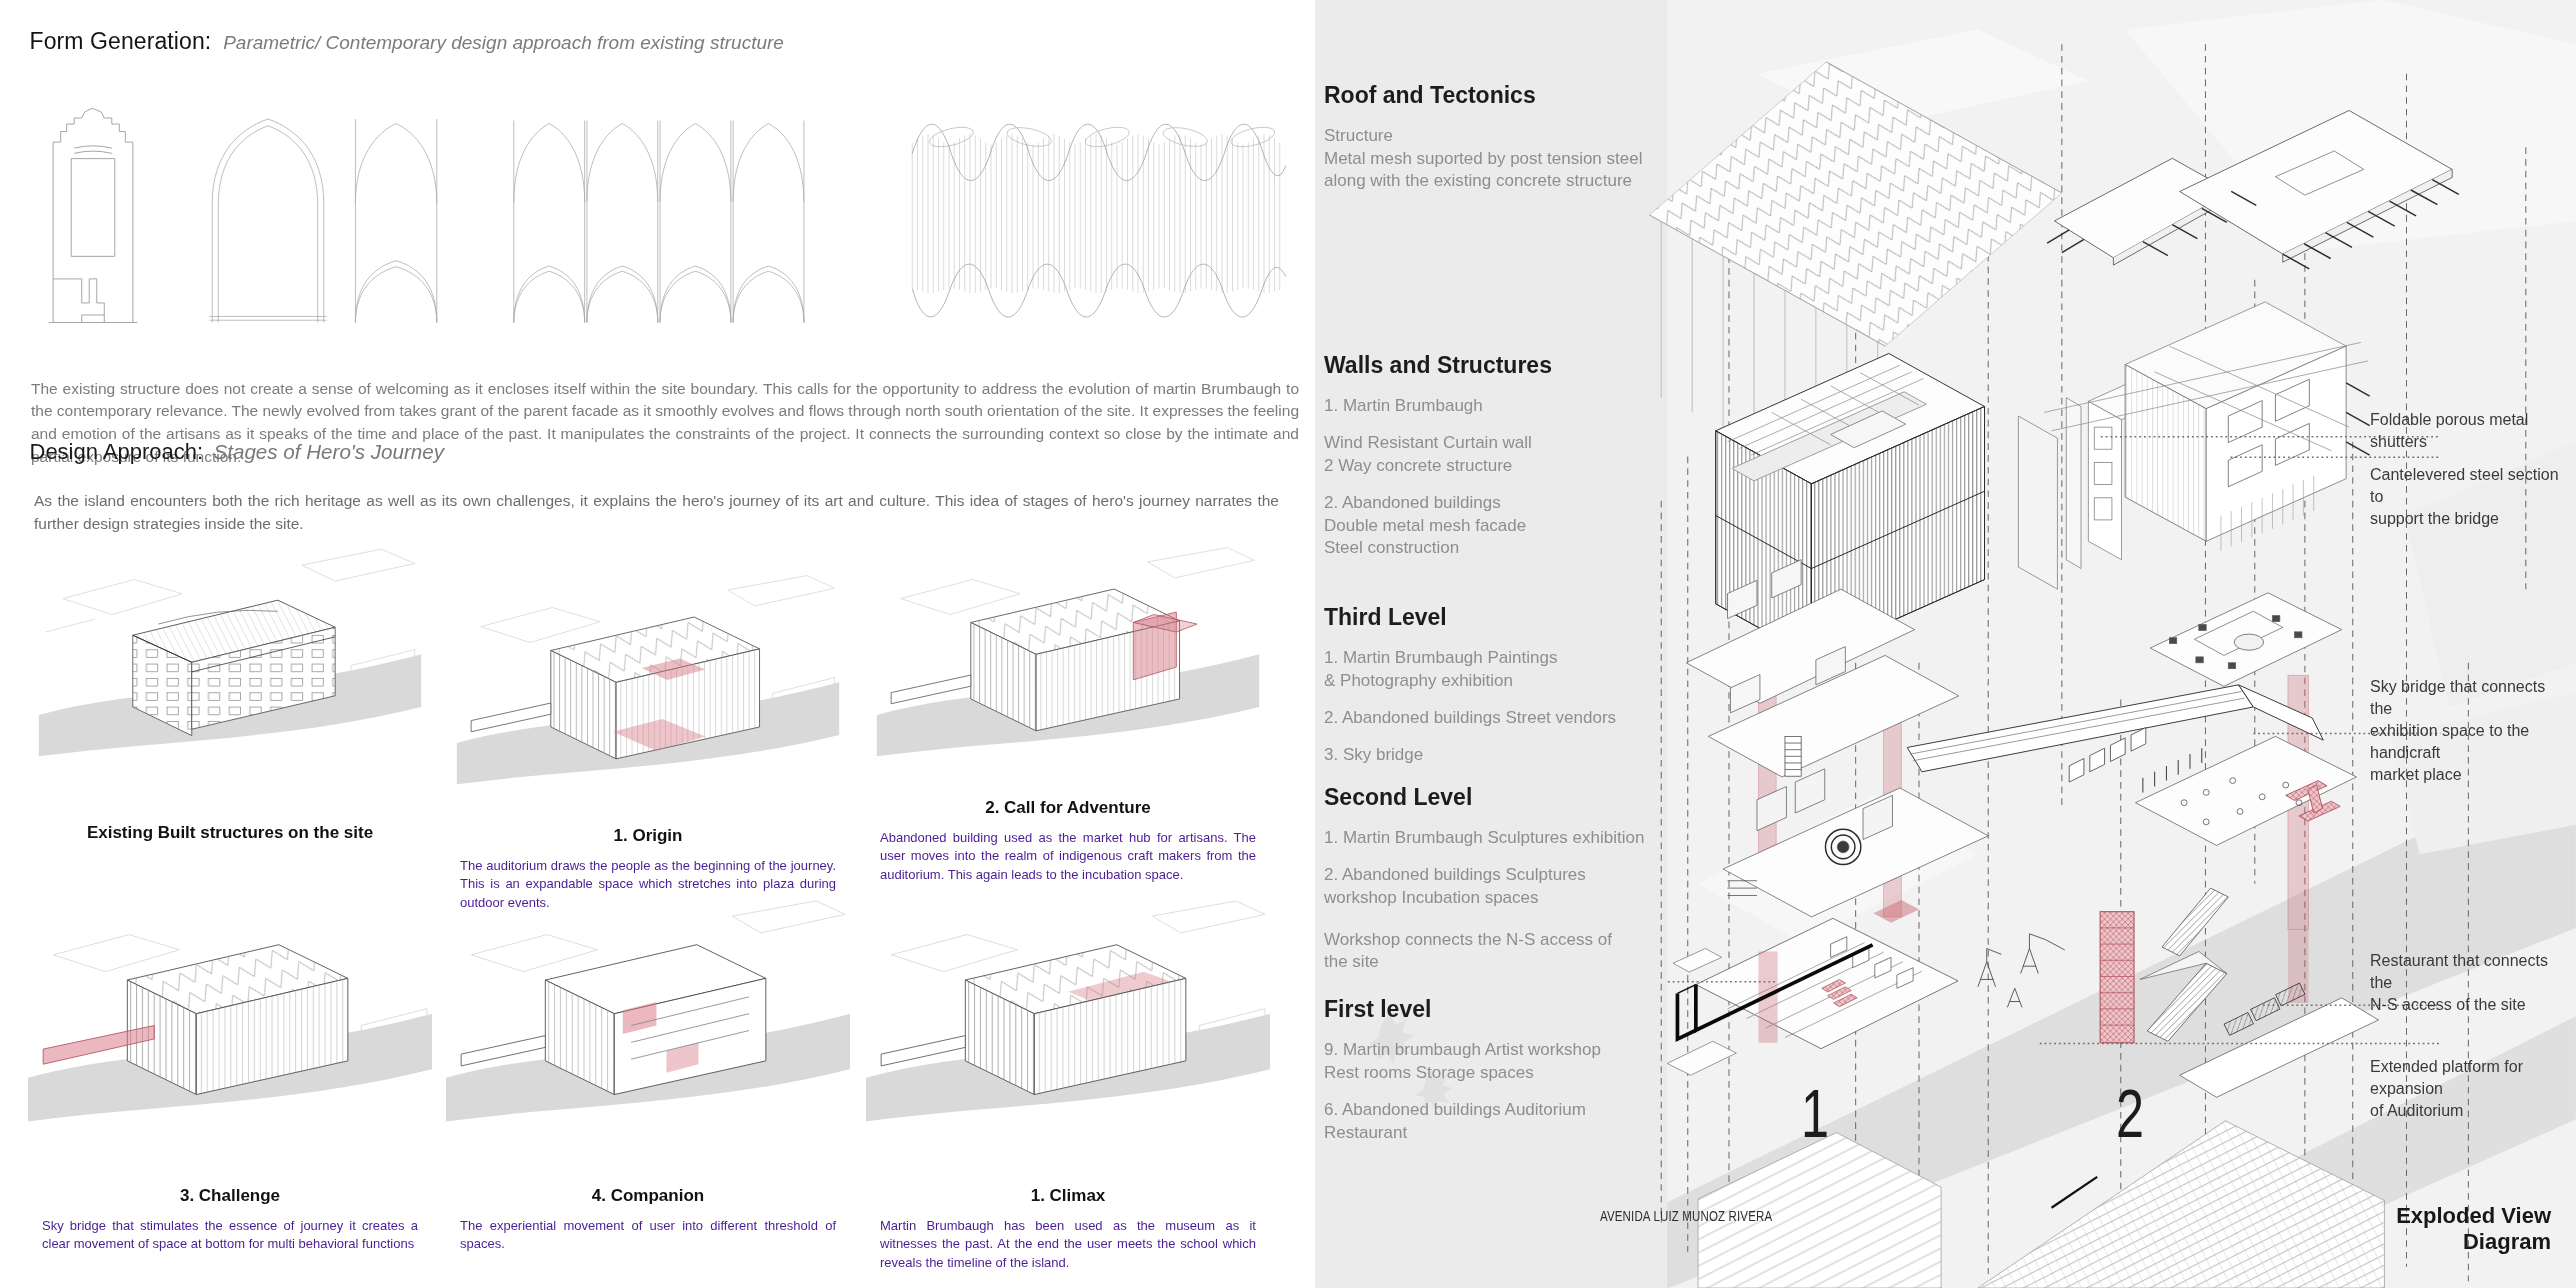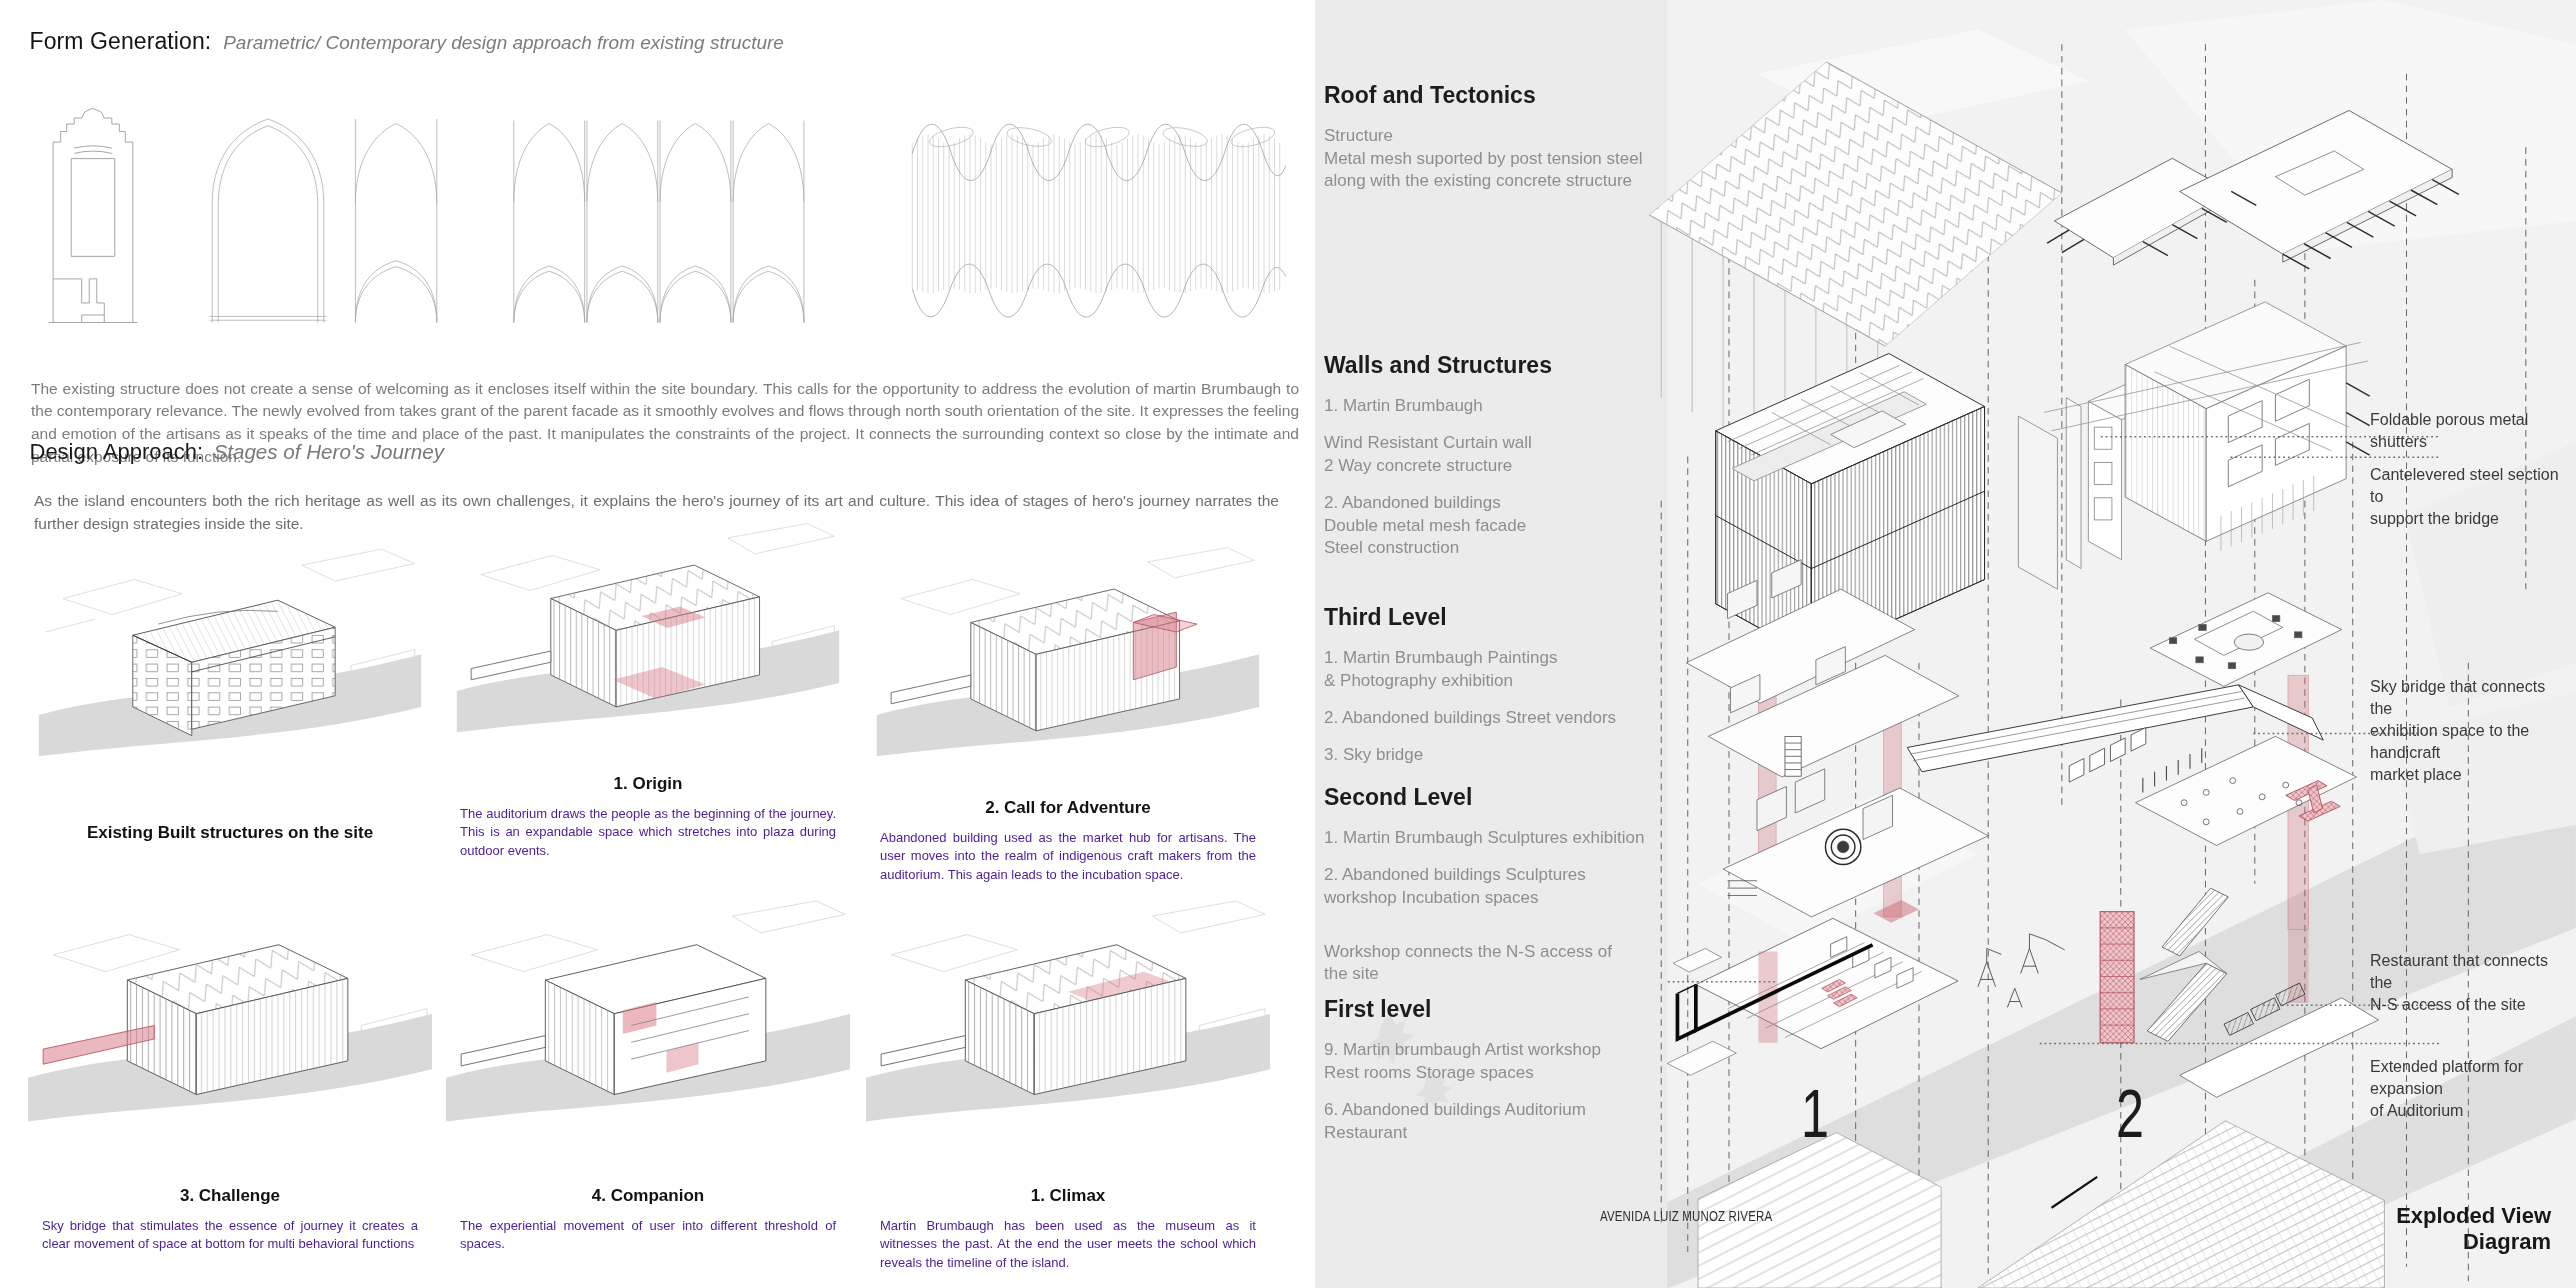--- a/index.html
+++ b/index.html
@@ -152,21 +152,21 @@
       <polygon points="118,112 192,146 192,238 118,202" fill="#fff" stroke="#444"></polygon>
       <polygon points="118,112 192,146 192,238 118,202" fill="url(#win)"></polygon>
       <polygon points="192,146 372,102 372,188 192,230" fill="#fff" stroke="#444"></polygon>
       <polygon points="192,146 372,102 372,188 192,230" fill="url(#win)"></polygon>
       <path d="M118,112 L192,146 M192,158 L372,114" stroke="#333" fill="none"></path>
     </svg>
     <div class="stage-title solo-title">Existing Built structures on the site</div>
     <div class="stage-desc"></div>
   </div>
 
-  <div class="stage" style="left:446px;top:522px">
+  <div class="stage" style="left:446px;top:574px">
     <svg viewBox="0 0 480 300" height="239">
       <g stroke="#d6d6d6" fill="none">
           <path d="M30,66 L120,42 L180,60 L92,86 Z M340,20 L440,2 L474,18 L374,40 Z M396,150 L474,130 L474,176 L396,198 Z"></path>
         </g>
       <path d="M0,212 C150,172 270,192 480,136 L480,202 C310,244 150,244 0,264 Z" fill="#d9d9d9"></path>
       <polygon points="118,96 298,54 380,94 200,136" fill="#fff" stroke="#555" stroke-width="1.1"></polygon>
       <polygon points="118,96 298,54 380,94 200,136" fill="url(#zig)" opacity=".8"></polygon>
       <polygon points="118,96 200,136 200,232 118,192" fill="#fff" stroke="#444"></polygon>
       <polygon points="118,96 200,136 200,232 118,192" fill="url(#vh)"></polygon>
       <polygon points="200,136 380,94 380,192 200,232" fill="#fff" stroke="#444"></polygon>
@@ -568,21 +568,21 @@
     <div class="li">1. Martin Brumbaugh Paintings
 &amp; Photography exhibition</div>
     <div class="li">2. Abandoned buildings Street vendors</div>
     <div class="li">3. Sky bridge</div>
   </div>
   <div class="lvl" style="top:784px">
     <h3>Second Level</h3>
     <div class="li">1. Martin Brumbaugh Sculptures exhibition</div>
     <div class="li">2. Abandoned buildings Sculptures
 workshop Incubation spaces</div>
-    <div class="li" style="margin-top:31px">Workshop connects the N-S access of
+    <div class="li" style="margin-top:19px">Workshop connects the N-S access of
 the site</div>
   </div>
   <div class="lvl" style="top:996px">
     <h3>First level</h3>
     <div class="li">9. Martin brumbaugh Artist workshop
 Rest rooms Storage spaces</div>
     <div class="li">6. Abandoned buildings Auditorium
 Restaurant</div>
   </div>
 

